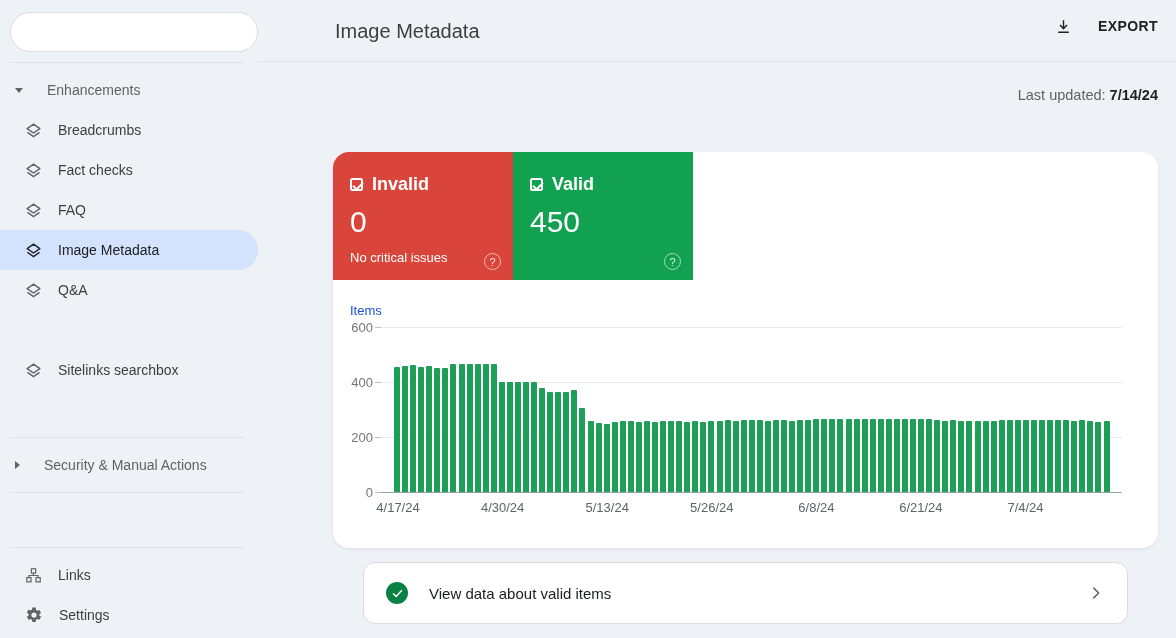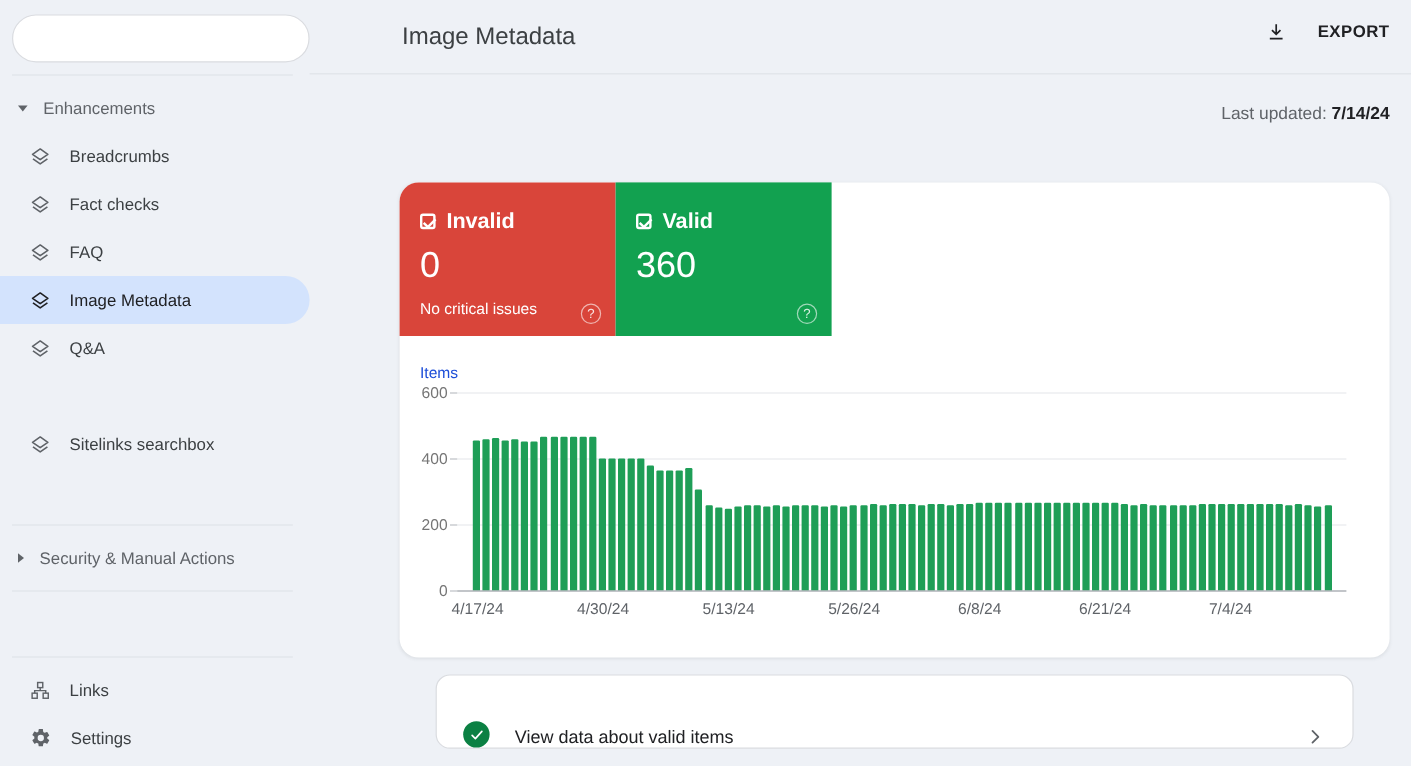--- a/index.html
+++ b/index.html
@@ -15,21 +15,21 @@
   .sidebar { position:absolute; left:0; top:0; width:258px; height:638px; }
   .search-pill {
     position:absolute; left:10px; top:12px; width:248px; height:40px;
     background:#fff; border:1px solid #dadce0; border-radius:21px;
     outline:none; padding:0 16px; font-size:14px; color:#3c4043;
     font-family:"Liberation Sans", sans-serif;
   }
   .sb-divider { position:absolute; left:10px; width:234px; height:1px; background:#dfe3e8; }
   .section-header {
     position:absolute; left:0; width:258px; height:28px;
-    display:flex; align-items:center; gap:13px; padding-left:15px;
+    display:flex; align-items:center; gap:24px; padding-left:15px;
     color:#5f6368; font-size:14px; cursor:pointer;
   }
   .tri-down { width:0; height:0; border-left:4.5px solid transparent; border-right:4.5px solid transparent; border-top:5px solid #5f6368; }
   .tri-right { width:0; height:0; border-top:4.5px solid transparent; border-bottom:4.5px solid transparent; border-left:5px solid #5f6368; }
   .sb-item {
     position:absolute; left:0; width:258px; height:40px;
     display:flex; align-items:center; gap:16px; padding-left:25px;
     font-size:14px; color:#3c4043; cursor:pointer;
   }
   .sb-item.selected {
@@ -87,21 +87,21 @@
   .ymark { position:absolute; left:-6px; width:6px; height:1px; background:#bdc1c6; }
   .bars { position:absolute; left:13px; bottom:0; width:716px; height:165px;
           display:flex; align-items:flex-end; justify-content:space-between; z-index:1; }
   .bar { width:6px; background:#1e9e57; border-radius:1px 1px 0 0; }
   .xtick { position:absolute; top:173px; transform:translateX(-50%); font-size:13px; color:#5f6368; white-space:nowrap; }
 
   
   .view-row {
     position:absolute; left:105px; top:562px; width:765px; height:62px;
     background:#fff; border:1px solid #dadce0; border-radius:12px;
-    display:flex; align-items:flex-end; padding:0 22px; gap:21px; cursor:pointer;
+    display:flex; align-items:center; padding:0 22px; gap:21px; cursor:pointer;
   }
   .check-circle {
     width:22px; height:22px; border-radius:50%; background:#0b8043; flex:0 0 auto;
     display:flex; align-items:center; justify-content:center;
   }
   .check-circle svg path { stroke:#fff; stroke-width:2.6; fill:none; stroke-linecap:round; stroke-linejoin:round; }
   .view-label { font-size:15px; color:#202124; }
   .chev { margin-left:auto; }
   .chev path { stroke:#5f6368; stroke-width:2; fill:none; stroke-linecap:round; stroke-linejoin:round; }
 </style>
@@ -208,21 +208,21 @@
       </div>
       <div class="block-value">0</div>
       <div class="block-note">No critical issues</div>
       <div class="help"></div>
     </div>
     <div class="block valid">
       <div class="block-top">
         <span class="cb"></span>
         <span class="block-label">Valid</span>
       </div>
-      <div class="block-value">360</div>
+      <div class="block-value">450</div>
       <div class="help"></div>
     </div>
 
     <div class="chart-ylabel">Items</div>
     <div class="plot">
       <div class="bars">
           <div class="bar" title="4/17/24: 455" style="height: 125.1px;"></div>
           <div class="bar" title="4/18/24: 457" style="height: 125.7px;"></div>
           <div class="bar" title="4/19/24: 462" style="height: 127px;"></div>
           <div class="bar" title="4/20/24: 455" style="height: 125.1px;"></div>

